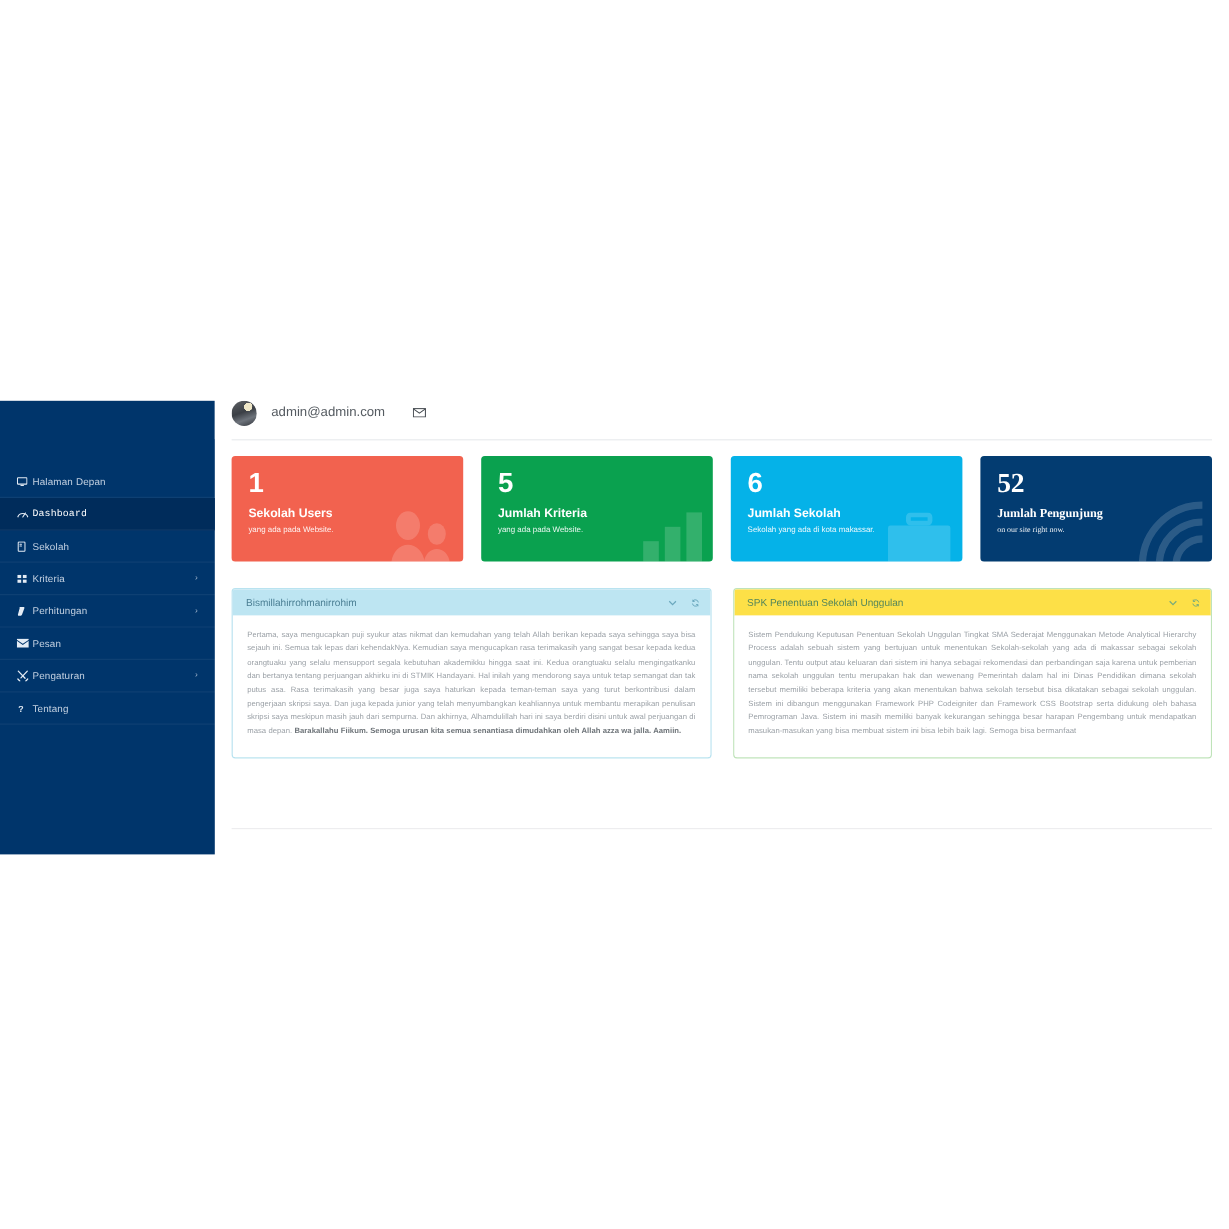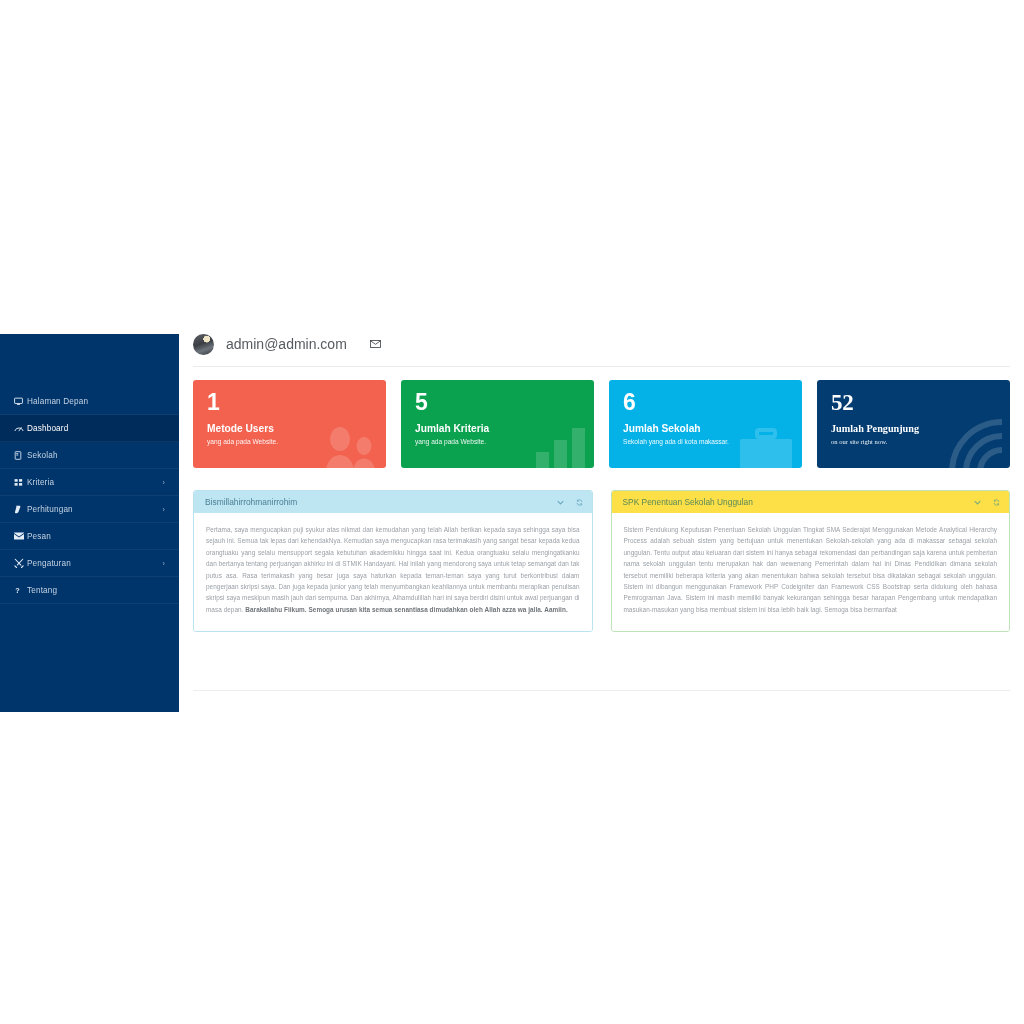--- a/index.html
+++ b/index.html
@@ -22,21 +22,21 @@
     position: relative;
     display: flex; align-items: center;
     height: 27px;
     padding: 0 10px 0 14px;
     border-bottom: 1px solid rgba(255,255,255,0.055);
     color: #c4d2e2;
     font-size: 8.2px;
     letter-spacing: .15px;
     cursor: pointer;
   }
-  .side-item.active { background: #002c5b; color:#ffffff; }
+  .side-item.active { background: #002c5b; color:#ffffff;font-family:Liberation Mono, monospace; }
   .side-ico {
     width: 13px; flex: 0 0 13px;
     display:flex; align-items:center; justify-content:flex-start;
     color:#e4ecf5;
   }
   .side-ico svg { display:block; }
   .side-label { white-space: nowrap; }
   .side-caret {
     position:absolute; right: 14px; top: 50%; transform: translateY(-50%);
     font-size: 7px; color:#9fb4cc; line-height:1;
@@ -51,21 +51,21 @@
     padding: 0 14px 0 14px;
     background:#fff;
   }
   .avatar {
     width: 21px; height: 21px; border-radius: 50%;
     background:
        radial-gradient(circle at 66% 24%, #efe7c8 0 16%, rgba(239,231,200,0) 17%),
        linear-gradient(160deg, #5e6166 0%, #3b3f45 45%, #6e747c 70%, #2f3238 100%);
     flex: 0 0 21px;
   }
-  .user-email { margin-left: 12px; font-size: 14px; color:#555b61; }
+  .user-email { margin-left: 12px; font-size: 11px; color:#555b61; }
   .mail-ico { margin-left: 23px; color:#444a50; display:flex; align-items:center; }
 
   .topbar-sep { height:1px; background:#e9ebee; margin: 0 14px; }
 
   
   .cards {
     display:flex; gap: 15px;
     padding: 13px 14px 0 14px;
   }
   .card {
@@ -246,21 +246,21 @@
             <path d="M0.8 1.2 9 7 17.2 1.2"></path>
           </svg>
       </div>
     </div>
     <div class="topbar-sep"></div>
 
     <section class="cards">
 
       <div class="card c-red">
         <div class="num">1</div>
-        <div class="ttl">Metode Users</div>
+        <div class="ttl">Sekolah Users</div>
         <div class="sub">yang ada pada Website.</div>
         <div class="watermark">
           <svg width="58" height="46" viewBox="0 0 58 46" fill="#ffffff">
             <ellipse cx="20" cy="13" rx="10" ry="12"></ellipse>
               <path d="M6 46c0-10 6.5-17 14-17s14 7 14 17z"></path>
             <ellipse cx="44" cy="20" rx="7.5" ry="9"></ellipse>
               <path d="M33 46c0-8 5-13.5 11-13.5S55 38 55 46z"></path>
           </svg>
         </div>
       </div>

